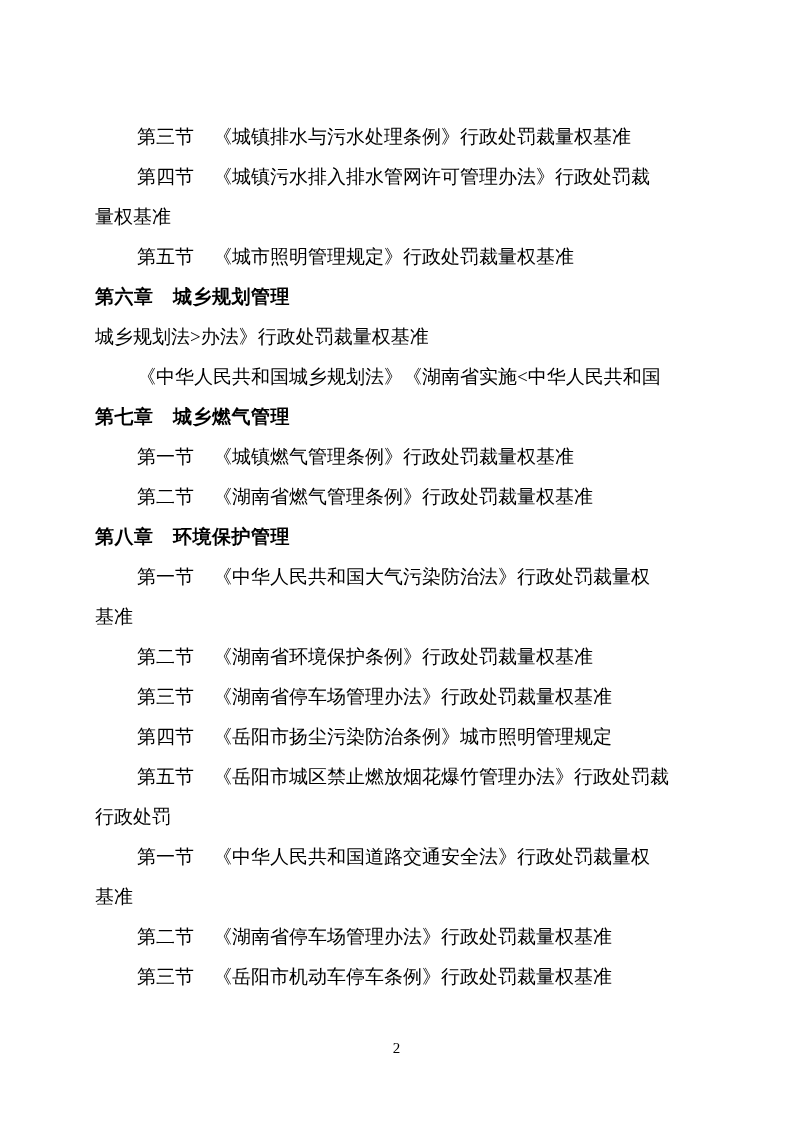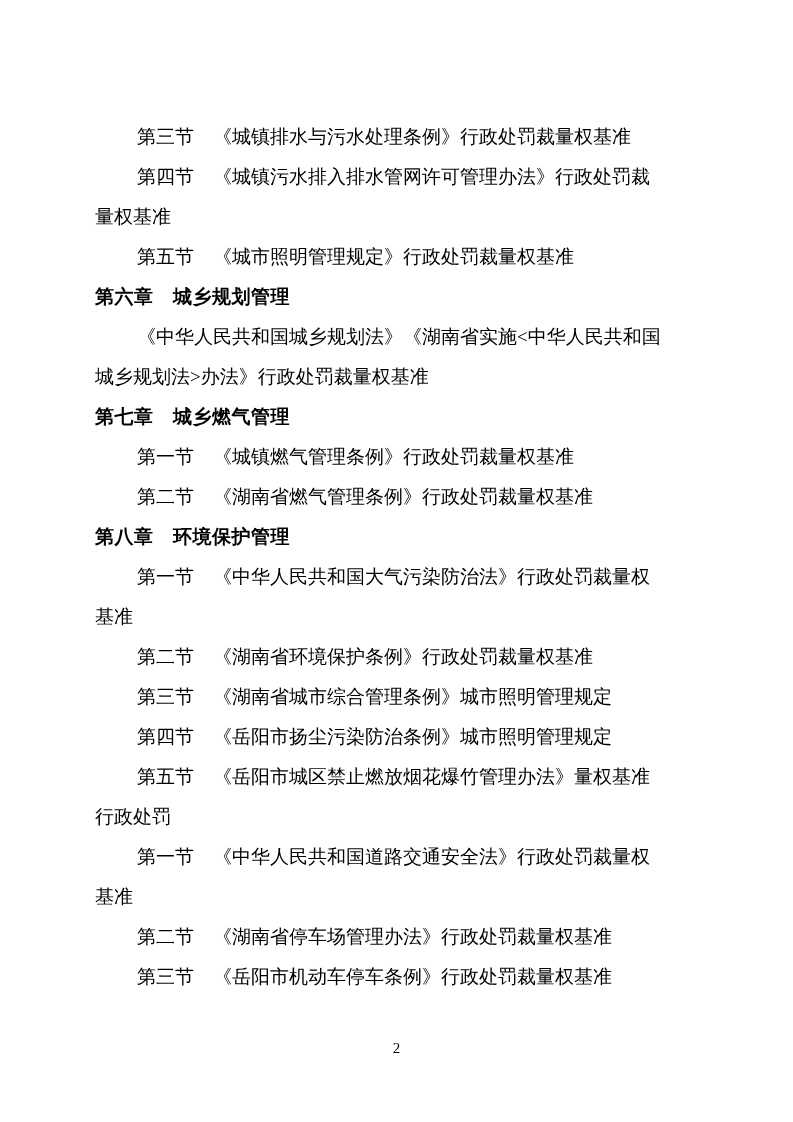--- a/index.html
+++ b/index.html
@@ -53,32 +53,32 @@
 </head>
 <body>
 
 <div class="page">
   <div class="content">
       <div class="line indent">第三节　《城镇排水与污水处理条例》行政处罚裁量权基准</div>
       <div class="line indent">第四节　《城镇污水排入排水管网许可管理办法》行政处罚裁</div>
       <div class="line">量权基准</div>
       <div class="line indent">第五节　《城市照明管理规定》行政处罚裁量权基准</div>
       <div class="line bold">第六章　城乡规划管理</div>
+      <div class="line">城乡规划法&gt;办法》行政处罚裁量权基准</div>
       <div class="line indent">《中华人民共和国城乡规划法》《湖南省实施&lt;中华人民共和国</div>
-      <div class="line">城乡规划法&gt;办法》行政处罚裁量权基准</div>
       <div class="line bold">第七章　城乡燃气管理</div>
       <div class="line indent">第一节　《城镇燃气管理条例》行政处罚裁量权基准</div>
       <div class="line indent">第二节　《湖南省燃气管理条例》行政处罚裁量权基准</div>
       <div class="line bold">第八章　环境保护管理</div>
       <div class="line indent">第一节　《中华人民共和国大气污染防治法》行政处罚裁量权</div>
       <div class="line">基准</div>
       <div class="line indent">第二节　《湖南省环境保护条例》行政处罚裁量权基准</div>
-      <div class="line indent">第三节　《湖南省城市综合管理条例》城市照明管理规定</div>
+      <div class="line indent">第三节　《湖南省停车场管理办法》行政处罚裁量权基准</div>
       <div class="line indent">第四节　《岳阳市扬尘污染防治条例》城市照明管理规定</div>
-      <div class="line indent">第五节　《岳阳市城区禁止燃放烟花爆竹管理办法》量权基准</div>
+      <div class="line indent">第五节　《岳阳市城区禁止燃放烟花爆竹管理办法》行政处罚裁</div>
       <div class="line">行政处罚</div>
       <div class="line indent">第一节　《中华人民共和国道路交通安全法》行政处罚裁量权</div>
       <div class="line">基准</div>
       <div class="line indent">第二节　《湖南省停车场管理办法》行政处罚裁量权基准</div>
       <div class="line indent">第三节　《岳阳市机动车停车条例》行政处罚裁量权基准</div>
     </div>
   <div class="page-number">2</div>
 </div>
 
 </body></html>

